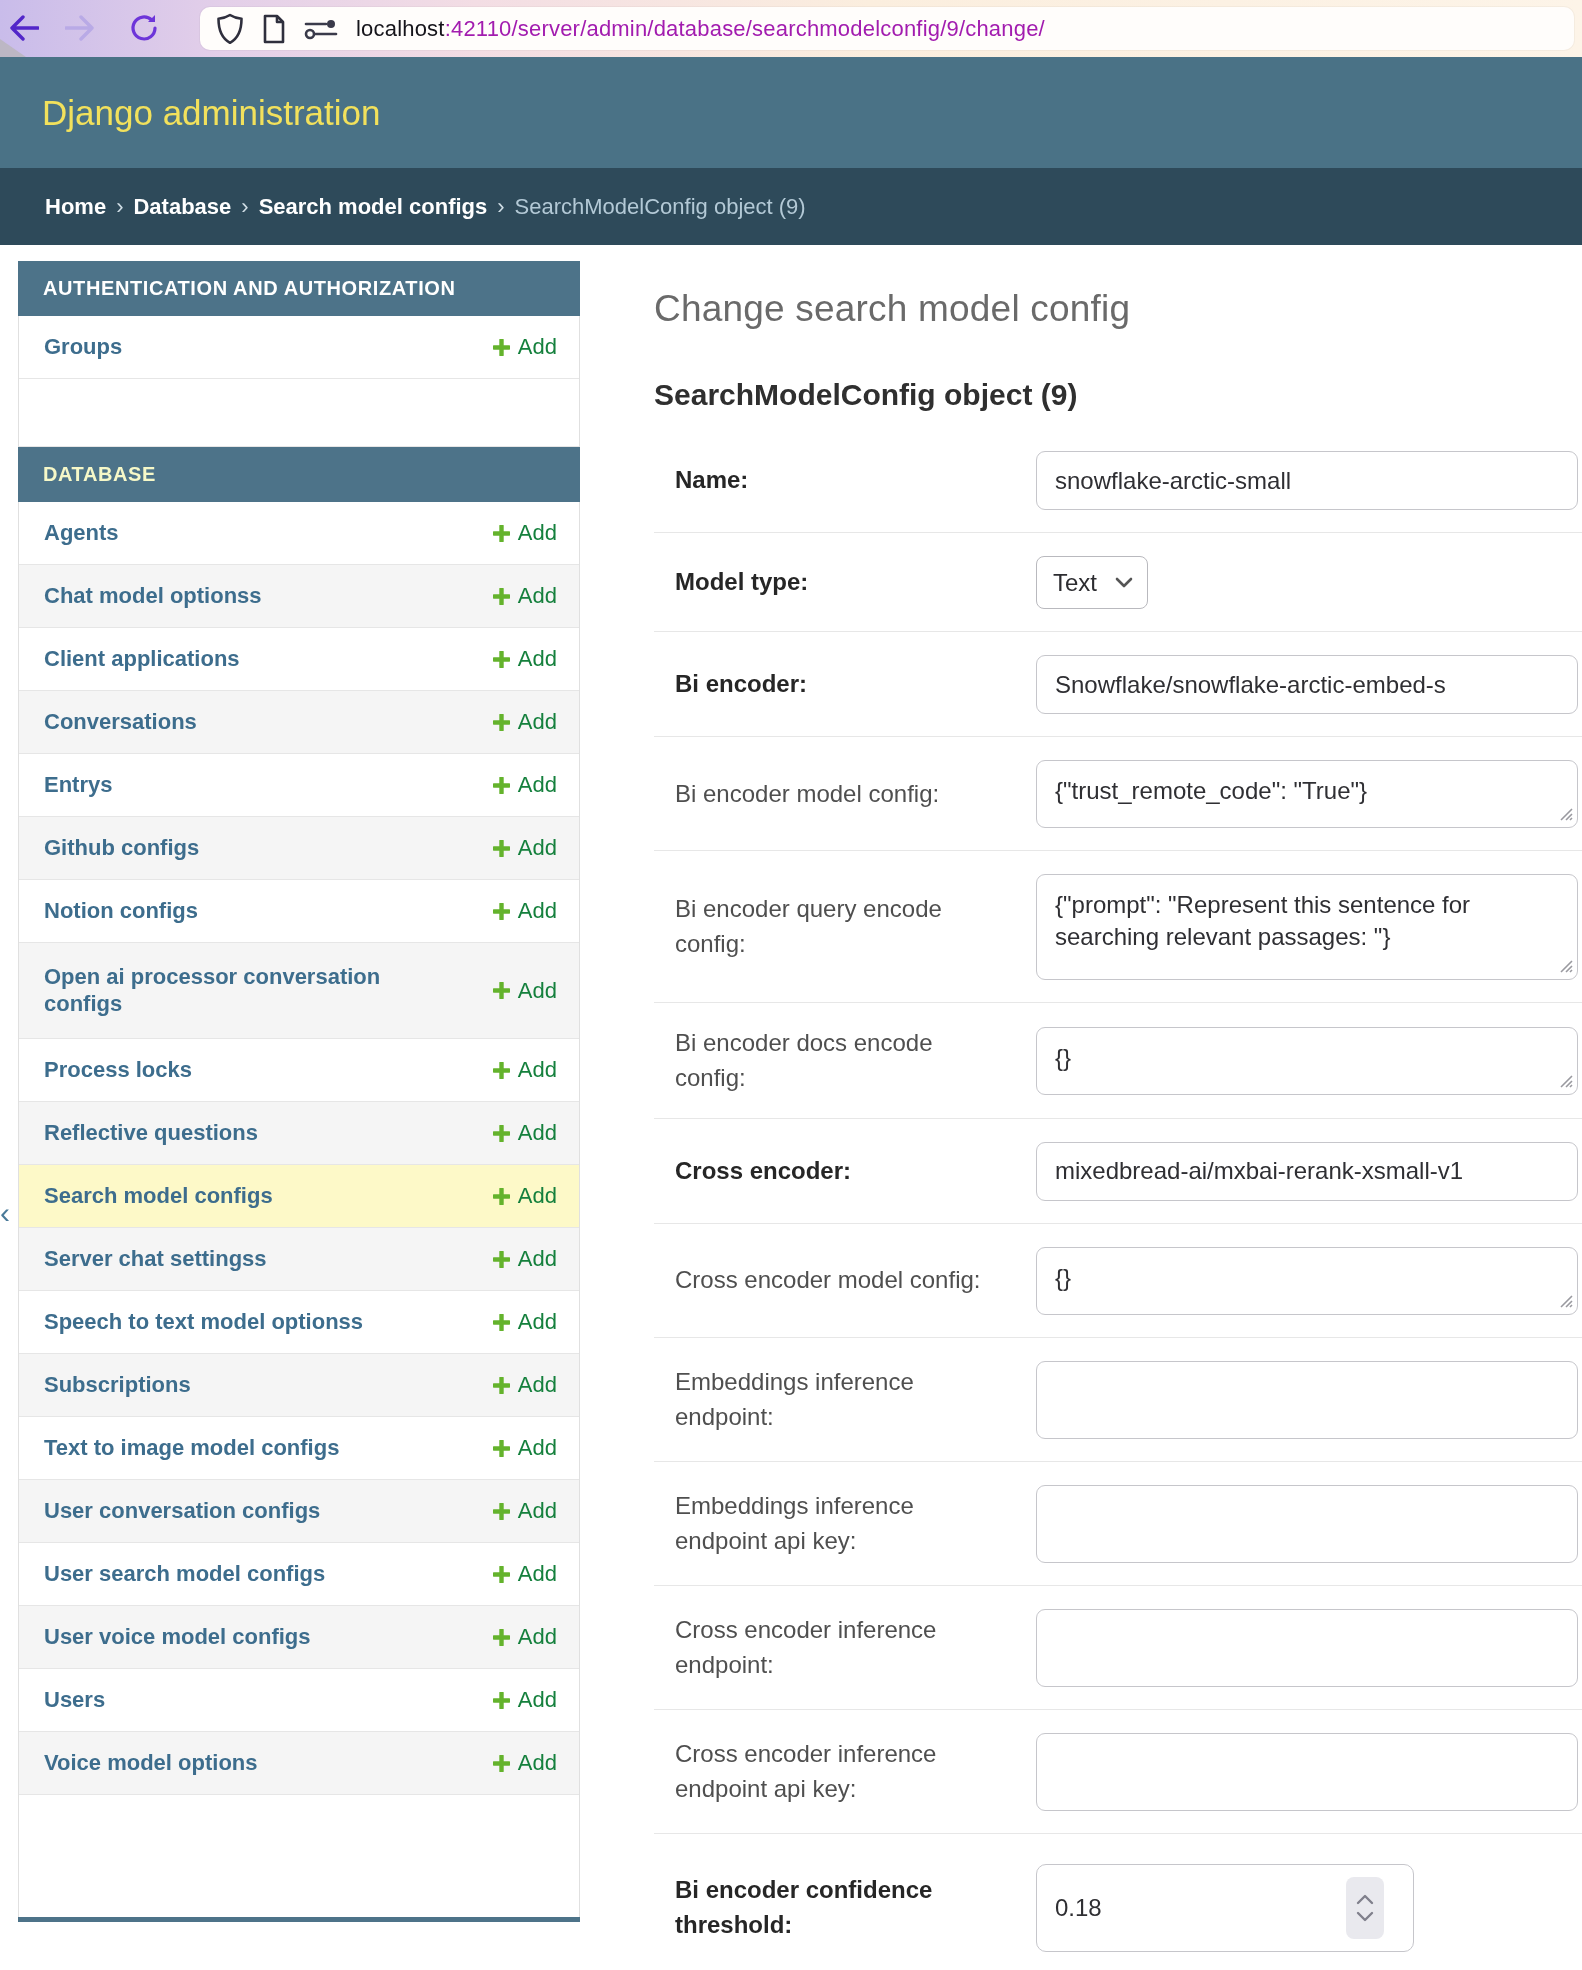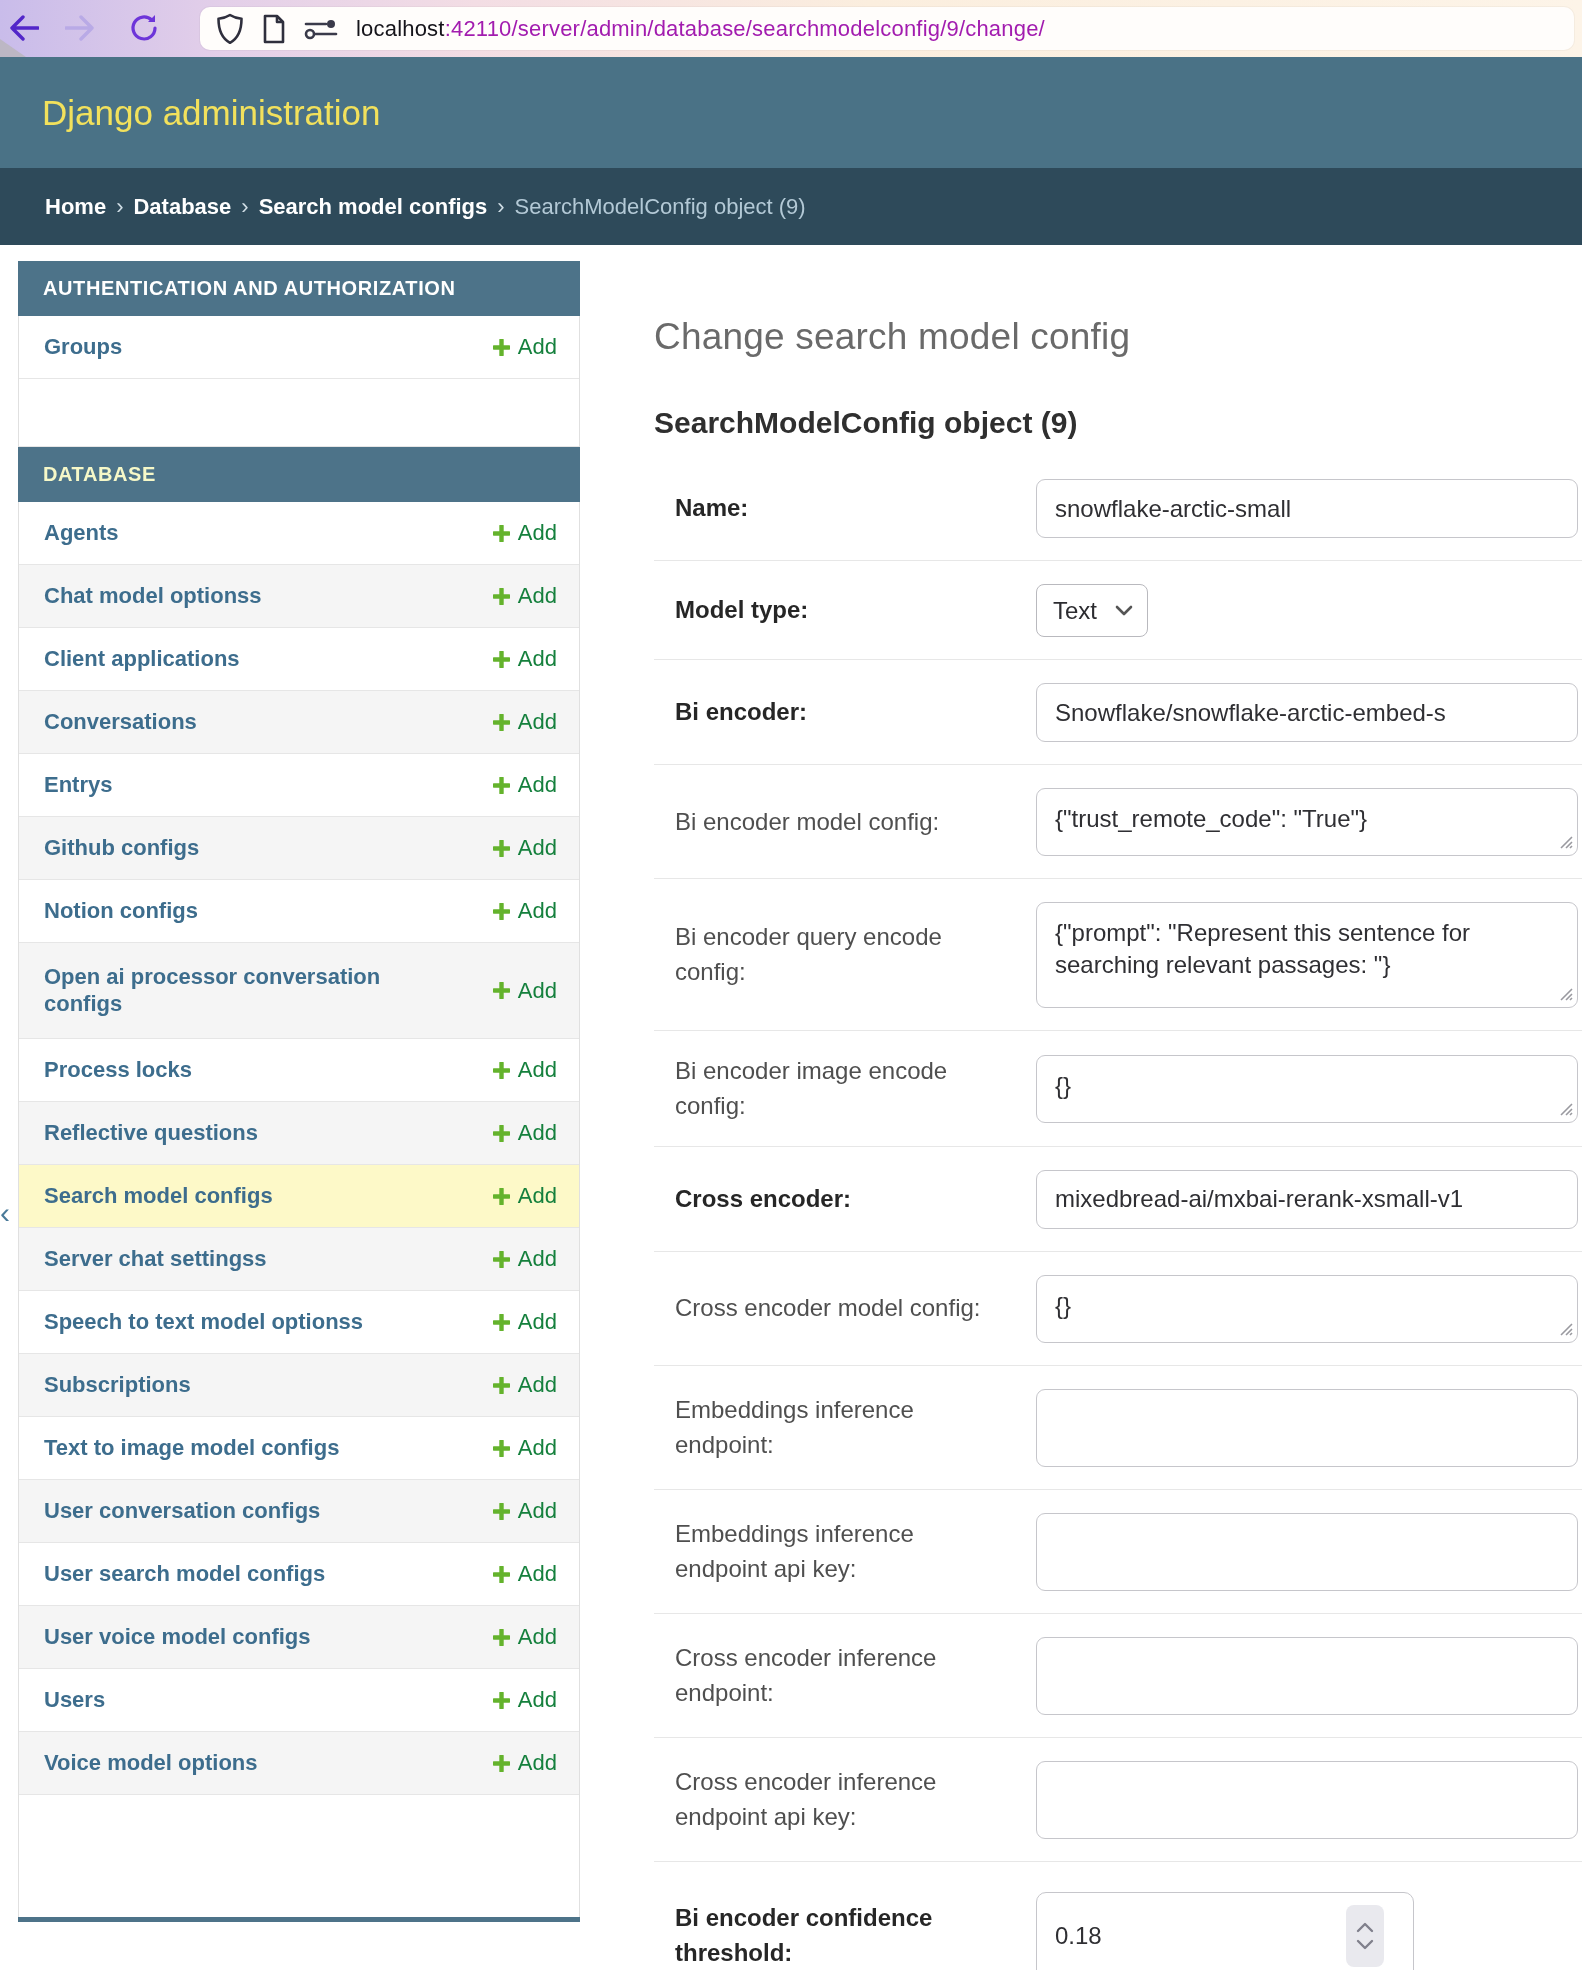--- a/index.html
+++ b/index.html
@@ -50,21 +50,21 @@
   .side-row .mod { font-size:22px; font-weight:700; color:#3d6d8d; text-decoration:none; line-height:1.2; max-width:380px; cursor:pointer; }
   .addlink { display:flex; align-items:center; gap:8px; text-decoration:none; cursor:pointer; flex:none; }
   .addlink .plus { width:17px; height:17px; flex:none; }
   .addlink .add-txt { font-size:22px; color:#15803d; }
   .side-gap { height:68px; background:#fff; border-bottom:1px solid #e6e6e6; }
   .side-gap.end { height:122px; border-bottom:none; }
   .side-bottom-strip { height:5px; background:#4d7389; margin:0 -1px; }
 
   
   .main { position:absolute; left:654px; top:245px; width:928px; }
-  .page-title { margin-top:71px; font-size:37px; font-weight:400; color:#6a6a6a; letter-spacing:.2px; }
+  .page-title { margin-top:43px; font-size:37px; font-weight:400; color:#6a6a6a; letter-spacing:.2px; }
   .object-title { margin-top:48px; font-size:30px; font-weight:700; color:#2f2f2f; }
   .form { margin-top:16px; }
   .frow { display:flex; align-items:center; padding:23px 0 22px 0; border-bottom:1px solid #e7e7e7; }
   .frow:first-child { border-top:none; }
   .flabel { width:362px; flex:none; padding-left:21px; padding-right:30px; font-size:24px; color:#4f4f4f; line-height:1.45; }
   .flabel.req { font-weight:700; color:#262626; }
   .fctrl { flex:1; max-width:542px; position:relative;padding-left:20px; }
   .tin { width:542px; height:59px; border:1px solid #c6c6cb; border-radius:9px; font-size:24px; color:#2f2f33;
     padding:0 18px; font-family:inherit; background:#fff; }
   .tin.tall { height:78px; }
@@ -380,21 +380,21 @@
           <div class="fctrl">
             <div class="ta-wrap">
               <textarea class="tarea" style="height: 106px;">{"prompt": "Represent this sentence for searching relevant passages: "}</textarea>
               <svg class="grip" viewBox="0 0 16 16">
                 <path d="M15 4L4 15M15 9L9 15M15 13l-2 2" stroke="#9a9aa0" stroke-width="1.6"></path>
               </svg>
             </div>
           </div>
         </div>
         <div class="frow">
-          <label class="flabel">Bi encoder image encode config:</label>
+          <label class="flabel">Bi encoder docs encode config:</label>
           <div class="fctrl">
             <div class="ta-wrap">
               <textarea class="tarea" style="height: 68px;">{}</textarea>
               <svg class="grip" viewBox="0 0 16 16">
                 <path d="M15 4L4 15M15 9L9 15M15 13l-2 2" stroke="#9a9aa0" stroke-width="1.6"></path>
               </svg>
             </div>
           </div>
         </div>
         <div class="frow">

